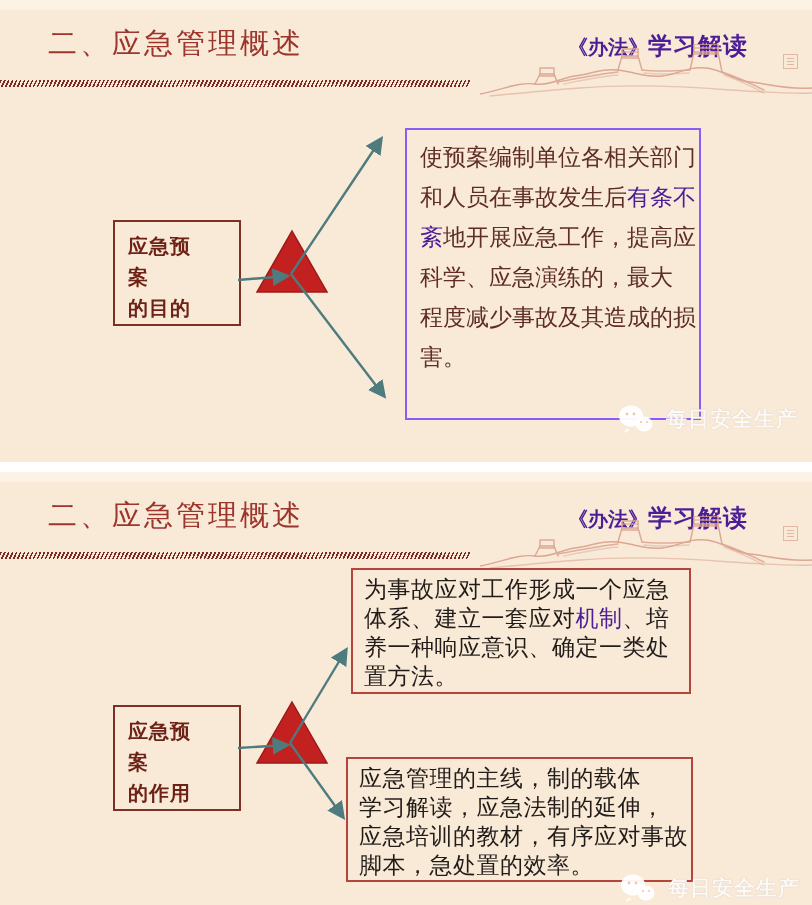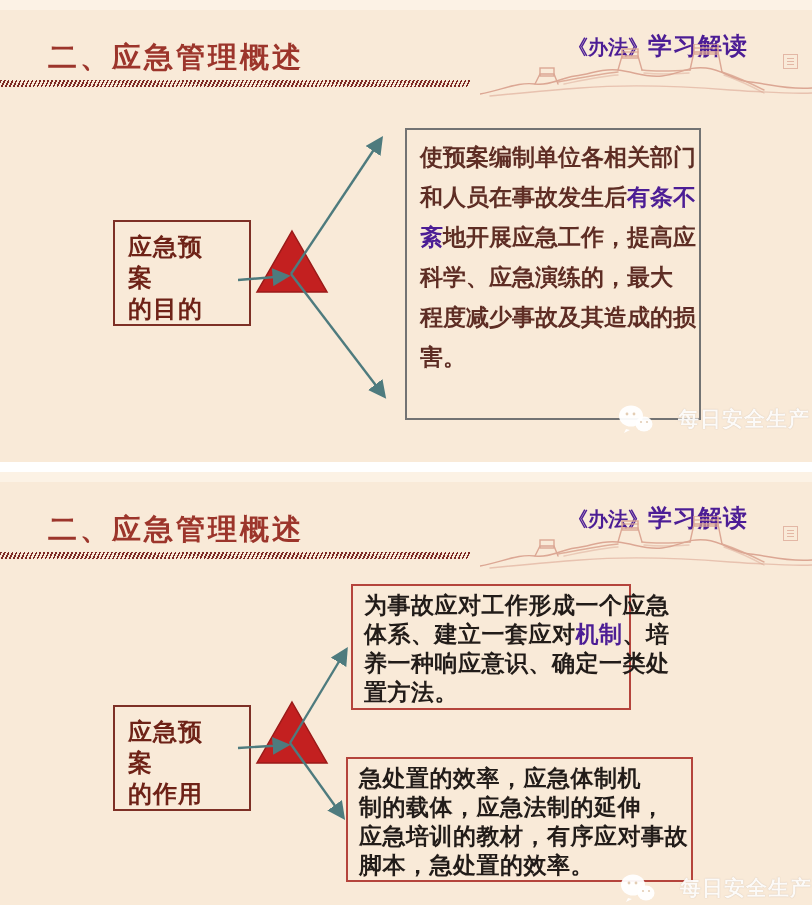--- a/index.html
+++ b/index.html
@@ -9,22 +9,22 @@
     overflow:hidden;
   }
   .slide{
     position:absolute;left:0;width:812px;background:#f9ead8;overflow:hidden;
   }
   #slide1{top:0;height:462px;}
   #slide2{top:472px;height:433px;}
   .top-sheen{position:absolute;left:0;top:0;width:812px;height:10px;background:#fcf2e5;}
   
   .slide-title{
-    position:absolute;left:48px;top:38px;
-    font-size:29px;font-weight:bold;letter-spacing:3px;color:#9c352b;
+    position:absolute;left:48px;top:24px;
+    font-size:29px;font-weight:normal;letter-spacing:3px;color:#9c352b;
     white-space:nowrap;
   }
   .badge{
     position:absolute;right:64px;top:30px;color:#4c1d95;white-space:nowrap;
   }
   .badge .prefix{font-size:20px;font-weight:bold;}
   .badge .suffix{font-size:24px;font-weight:bold;letter-spacing:1px;}
   .divider{
     position:absolute;left:0;top:80px;width:470px;height:7px;
     background:repeating-linear-gradient(115deg,#7e2a24 0px,#7e2a24 1.6px,rgba(0,0,0,0) 1.6px,rgba(0,0,0,0) 3.6px);
@@ -33,49 +33,49 @@
   .seal{
     position:absolute;right:14px;top:54px;width:13px;height:13px;
     border:1px solid #dca794;opacity:.75;
     background:
       linear-gradient(#dca794,#dca794) 3px 3px/7px 1px no-repeat,
       linear-gradient(#dca794,#dca794) 3px 6px/7px 1px no-repeat,
       linear-gradient(#dca794,#dca794) 3px 9px/7px 1px no-repeat;
   }
   
   .concept-box{
-    position:absolute;left:113px;width:138px;height:106px;
+    position:absolute;left:113px;width:128px;height:106px;
     border:2px solid #7e3026;box-sizing:border-box;
     padding:9px 0 0 13px;
-    font-size:24px;font-weight:bold;color:#6e2217;line-height:31px;
+    font-size:20px;font-weight:bold;color:#6e2217;line-height:31px;
     letter-spacing:1px;
   }
   #slide1 .concept-box{top:220px;}
   #slide2 .concept-box{top:233px;}
   
   .connector{position:absolute;left:0;top:0;width:812px;height:100%;pointer-events:none;}
   
   .text-box{
-    position:absolute;box-sizing:border-box;border:2px solid #737373;
-    color:#5e2d24;font-weight:bold;white-space:nowrap;
+    position:absolute;box-sizing:border-box;border:2px solid #8b5cf6;
+    color:#5e2d24;font-weight:normal;white-space:nowrap;
   }
   .purpose-box{
     left:405px;top:128px;width:296px;height:292px;
     padding:7px 8px 0 13px;font-size:23px;line-height:40px;
   }
   .black-box{
     border-color:#b5443c;color:#221c19;
     padding:5px 8px 0 11px;font-size:23px;line-height:29px;letter-spacing:.5px;
   }
-  .system-box{left:351px;top:112px;width:280px;height:126px;}
+  .system-box{left:351px;top:96px;width:340px;height:126px;}
   .role-box{left:346px;top:285px;width:347px;height:125px;}
   .hl{color:#4c1d95;}
   
   .watermark{
-    position:absolute;display:flex;align-items:center;gap:24px;text-align:right;
+    position:absolute;display:flex;align-items:center;gap:12px;text-align:right;
   }
   #slide1 .watermark{left:618px;top:403px;}
   #slide2 .watermark{left:620px;top:400px;}
   .wm-text{
     color:rgba(255,255,255,0.93);font-size:21px;font-weight:bold;letter-spacing:1px;
     text-shadow:0 0 1px rgba(170,140,110,0.6);white-space:nowrap;
   }
   .wm-icon{width:36px;height:32px;}
 </style>
 </head>
@@ -198,22 +198,22 @@
     <line x1="290" y1="271" x2="343" y2="345" stroke="#4e7b7e" stroke-width="2.4" marker-end="url(#ah2)"></line>
   </svg>
 
   <div class="text-box black-box system-box">
       <div><span>为事故应对工作形成一个应急</span></div>
       <div><span>体系、建立一套应对</span><span class="hl">机制</span><span>、培</span></div>
       <div><span>养一种响应意识、确定一类处</span></div>
       <div><span>置方法。</span></div>
     </div>
   <div class="text-box black-box role-box">
-      <div><span>急处置的效率，应急体制机</span></div>
-      <div><span>制的载体，应急法制的延伸，</span></div>
+      <div><span>应急管理的主线，制的载体</span></div>
+      <div><span>学习解读，应急法制的延伸，</span></div>
       <div><span>应急培训的教材，有序应对事故</span></div>
       <div><span>脚本，急处置的效率。</span></div>
     </div>
 
   <div class="watermark">
     <svg class="wm-icon" viewBox="0 0 36 32">
       <ellipse cx="13" cy="13" rx="12" ry="10.5" fill="rgba(255,255,255,0.95)"></ellipse>
       <ellipse cx="26" cy="21" rx="8.5" ry="7.5" fill="rgba(255,255,255,0.95)"></ellipse>
       <path d="M8,26 L6,30 L12,27 Z" fill="rgba(255,255,255,0.95)"></path>
       <circle cx="9" cy="11" r="1.4" fill="#e3cdb4"></circle>

